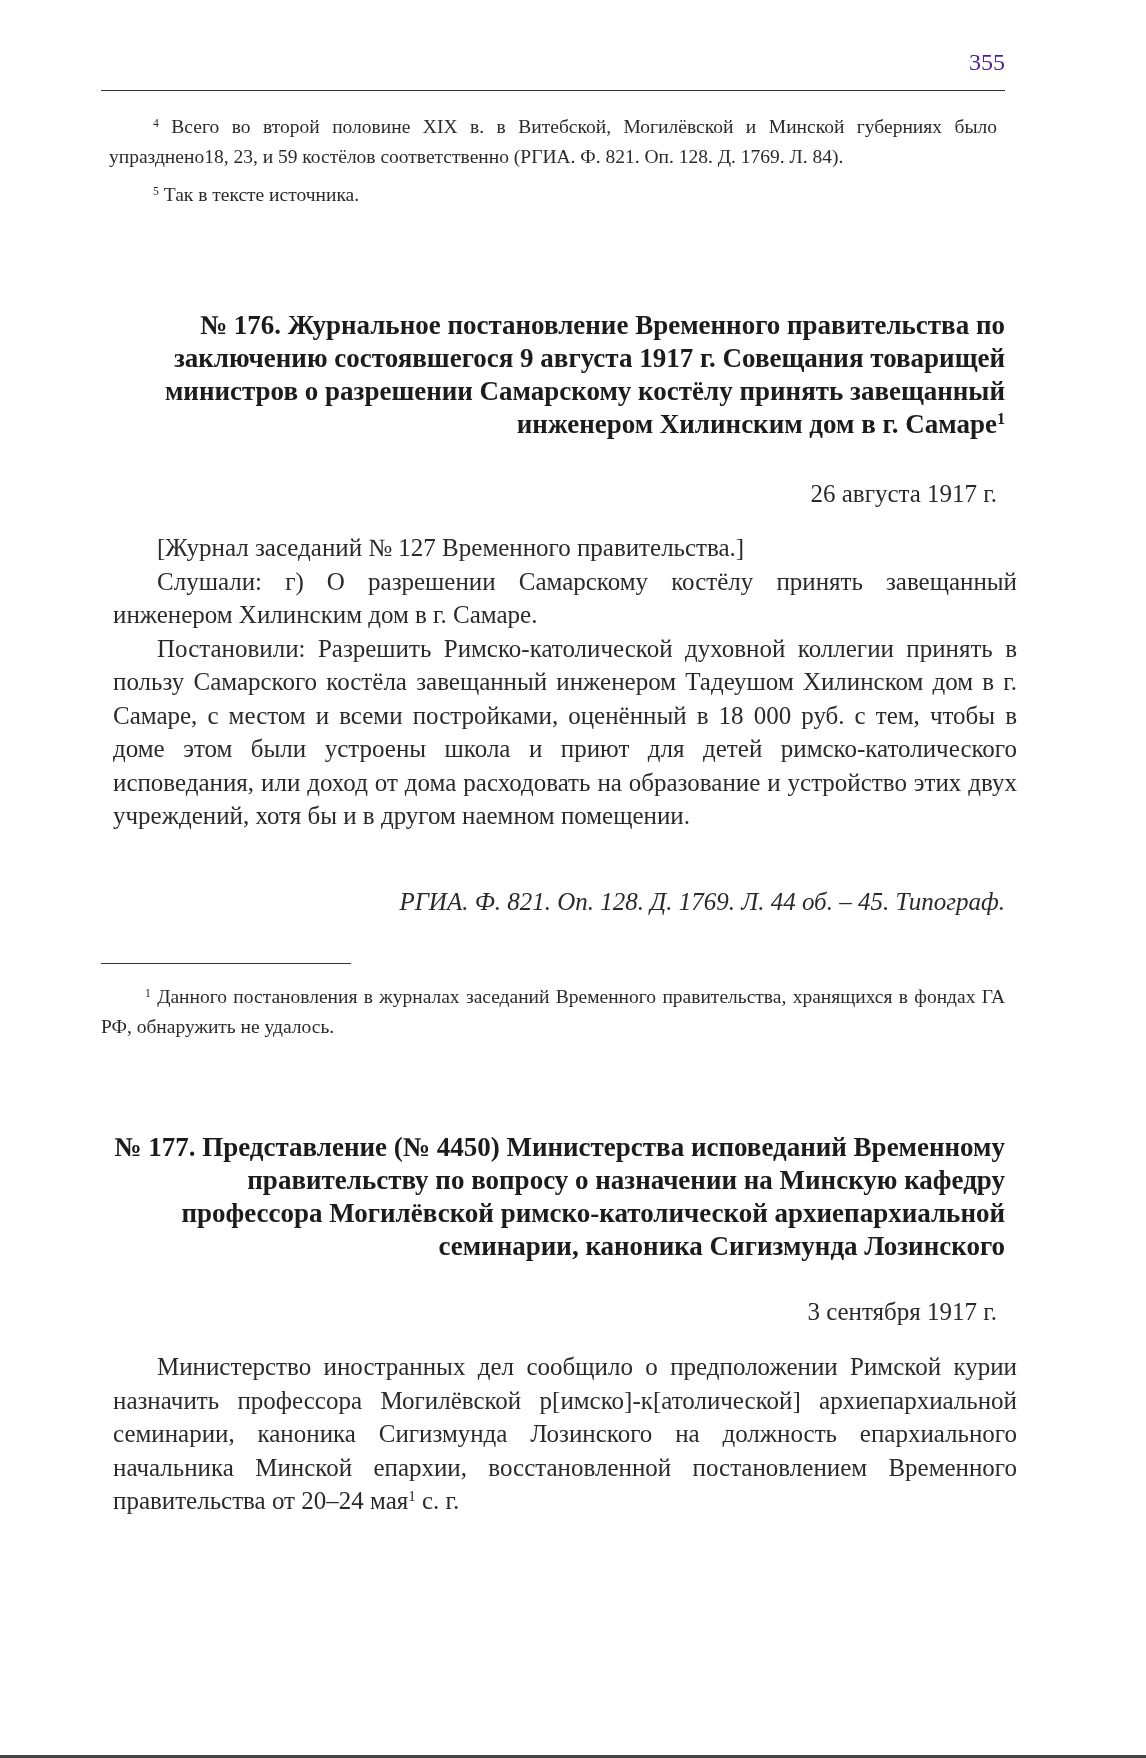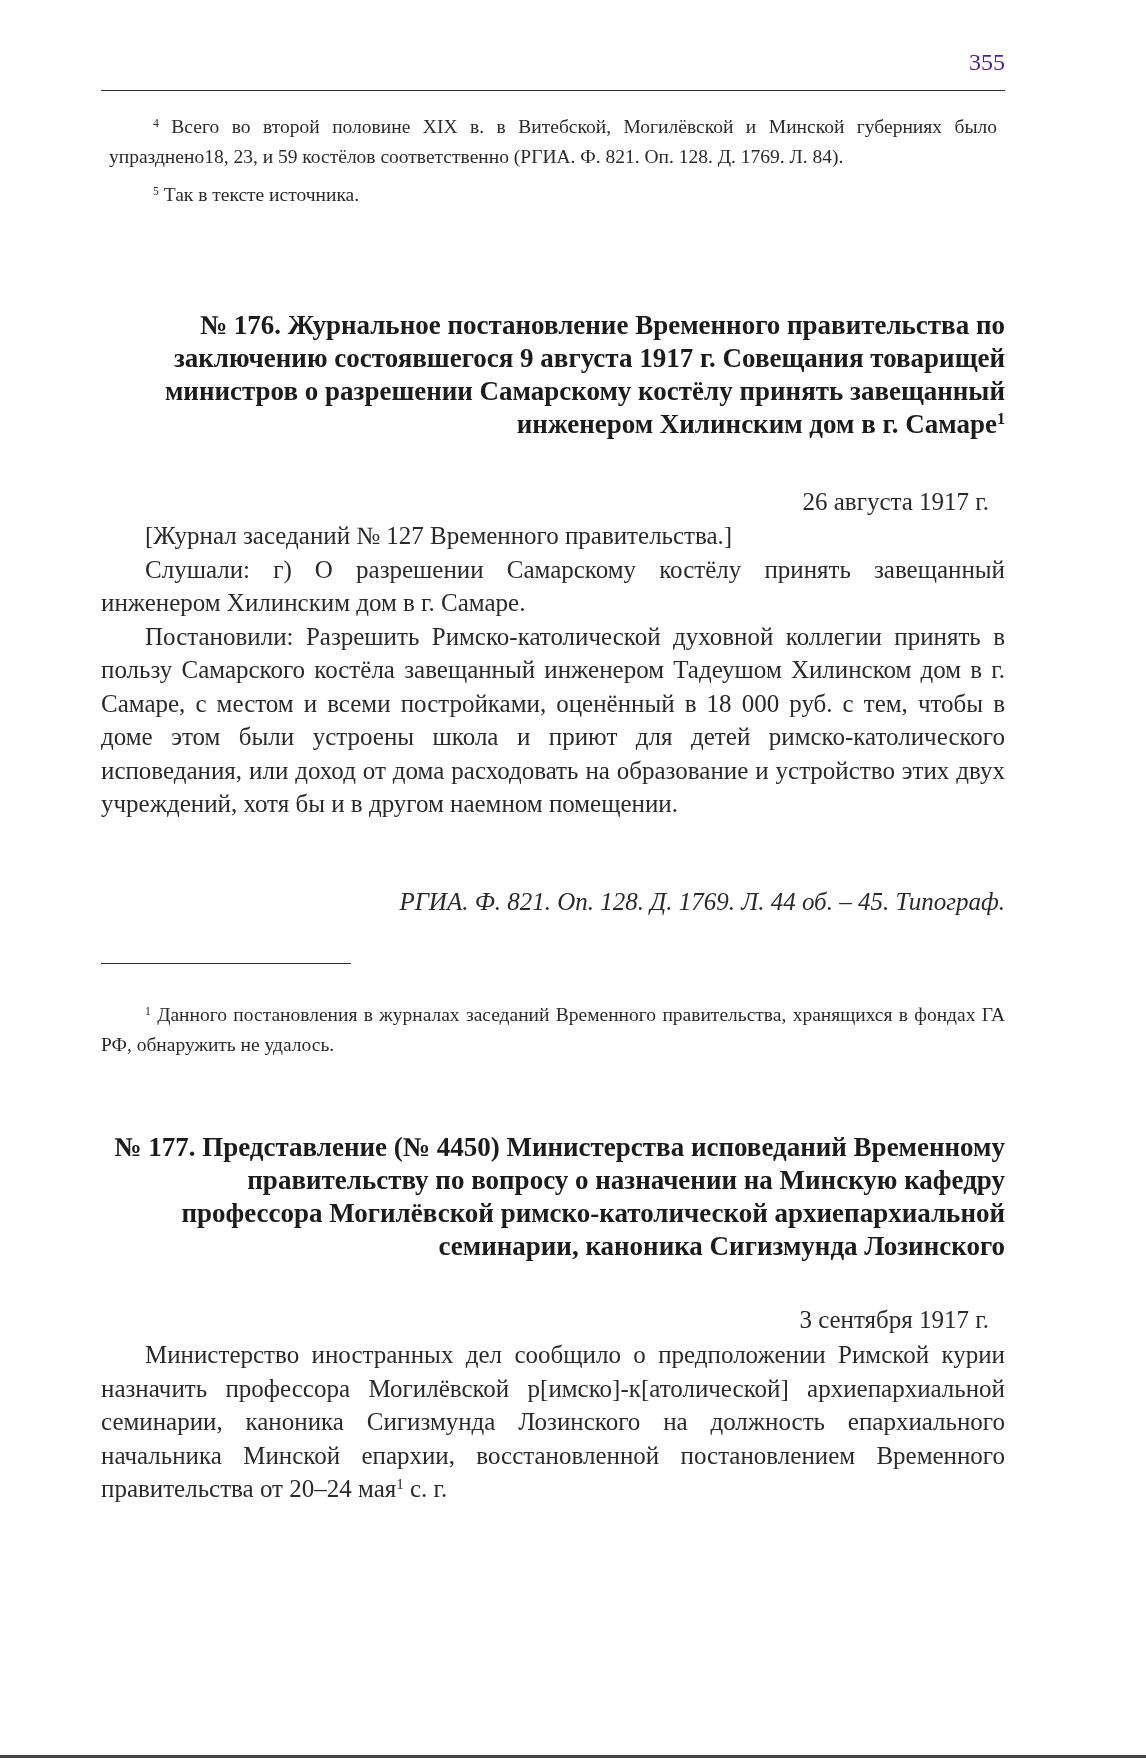--- a/index.html
+++ b/index.html
@@ -17,22 +17,22 @@
       position: absolute; left: 0; top: 90px; width: 904px; height: 0;
       border-top: 1.5px solid #333;
     }
     .fn-top { position: absolute; left: 0; top: 104px; width: 904px; font-size: 19.5px; line-height: 30px; text-align: justify; }
     .fn-top p { margin: 8px; text-indent: 44px; }
     sup { font-size: 60%; line-height: 0; vertical-align: 0.55em; }
     .doc-title {
       font-weight: bold; font-size: 27px; line-height: 33px; color: #1c1c1c;
       margin: 0; text-align: right;
     }
-    .doc-date { text-align: right; font-size: 25px; line-height: 30px; margin: 16px; }
-    .body-text { font-size: 25px; line-height: 33.5px; text-align: justify; margin: 0; }
+    .doc-date { text-align: right; font-size: 25px; line-height: 30px; margin: 8px; }
+    .body-text { font-size: 25px; line-height: 33.5px; text-align: justify; margin: 12px; }
     .body-text p { margin: 0; text-indent: 44px; }
     .source { font-style: italic; font-size: 25px; line-height: 30px; margin: 0; padding-left: 44px; text-align: right; }
     .fn-rule { width: 250px; height: 0; border-top: 1.5px solid #333; }
     .fn { font-size: 19.5px; line-height: 30px; text-align: justify; margin: 0; }
     .fn p { margin: 0; text-indent: 44px; }
     .abs { position: absolute; left: 0; width: 904px; }
     .bottom-rule { position: absolute; left: 0; bottom: 0; width: 1146px; height: 3px; background: #444; }
   </style>
 </head>
 <body>
@@ -60,21 +60,21 @@
     <p>Слушали: г) О разрешении Самарскому костёлу принять завещанный инженером Хилинским дом в г. Самаре.</p>
     <p>Постановили: Разрешить Римско-католической духовной коллегии принять в пользу Самарского костёла завещанный инженером Тадеушом Хилинском дом в г. Самаре, с местом и всеми постройками, оценённый в 18 000 руб. с тем, чтобы в доме этом были устроены школа и приют для детей римско-католического исповедания, или доход от дома расходовать на образование и устройство этих двух учреждений, хотя бы и в другом наемном помещении.</p>
   </div>
 
   <div class="abs" style="top: 887px;">
     <p class="source">РГИА. Ф. 821. Оп. 128. Д. 1769. Л. 44 об. – 45. Типограф.</p>
   </div>
 
   <div class="abs" style="top: 963px;">
     <div class="fn-rule"></div>
-    <div class="fn" style="margin-top: 36px;">
+    <div class="fn" style="margin-top: 18px;">
       <p><sup>1</sup><span> Данного постановления в журналах заседаний Временного правительства, хранящихся в фондах ГА РФ, обнаружить не удалось.</span></p>
     </div>
   </div>
 
   <div class="abs" style="top: 1131px;">
     <p class="doc-title">№ 177. Представление (№ 4450) Министерства исповеданий Временному правительству по вопросу о назначении на Минскую кафедру профессора Могилёвской римско-католической архиепархиальной семинарии, каноника Сигизмунда Лозинского</p>
   </div>
 
   <div class="abs" style="top: 1289px;">
     <p class="doc-date">3 сентября 1917 г.</p>

